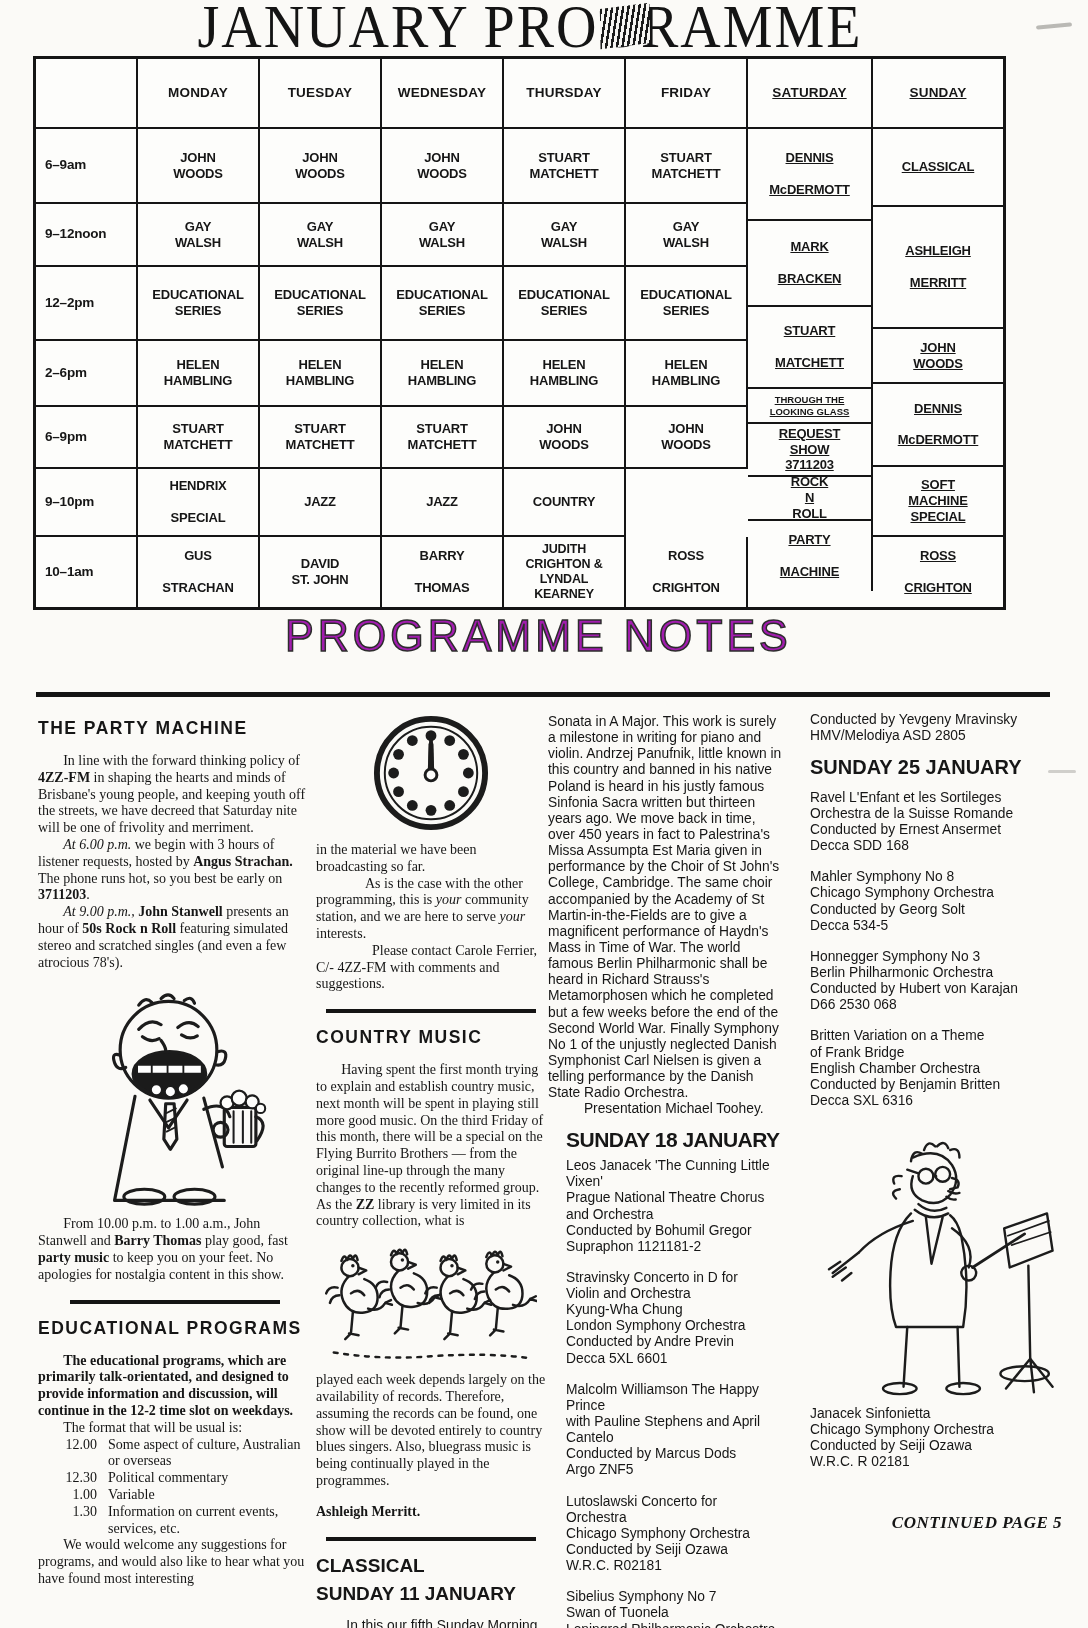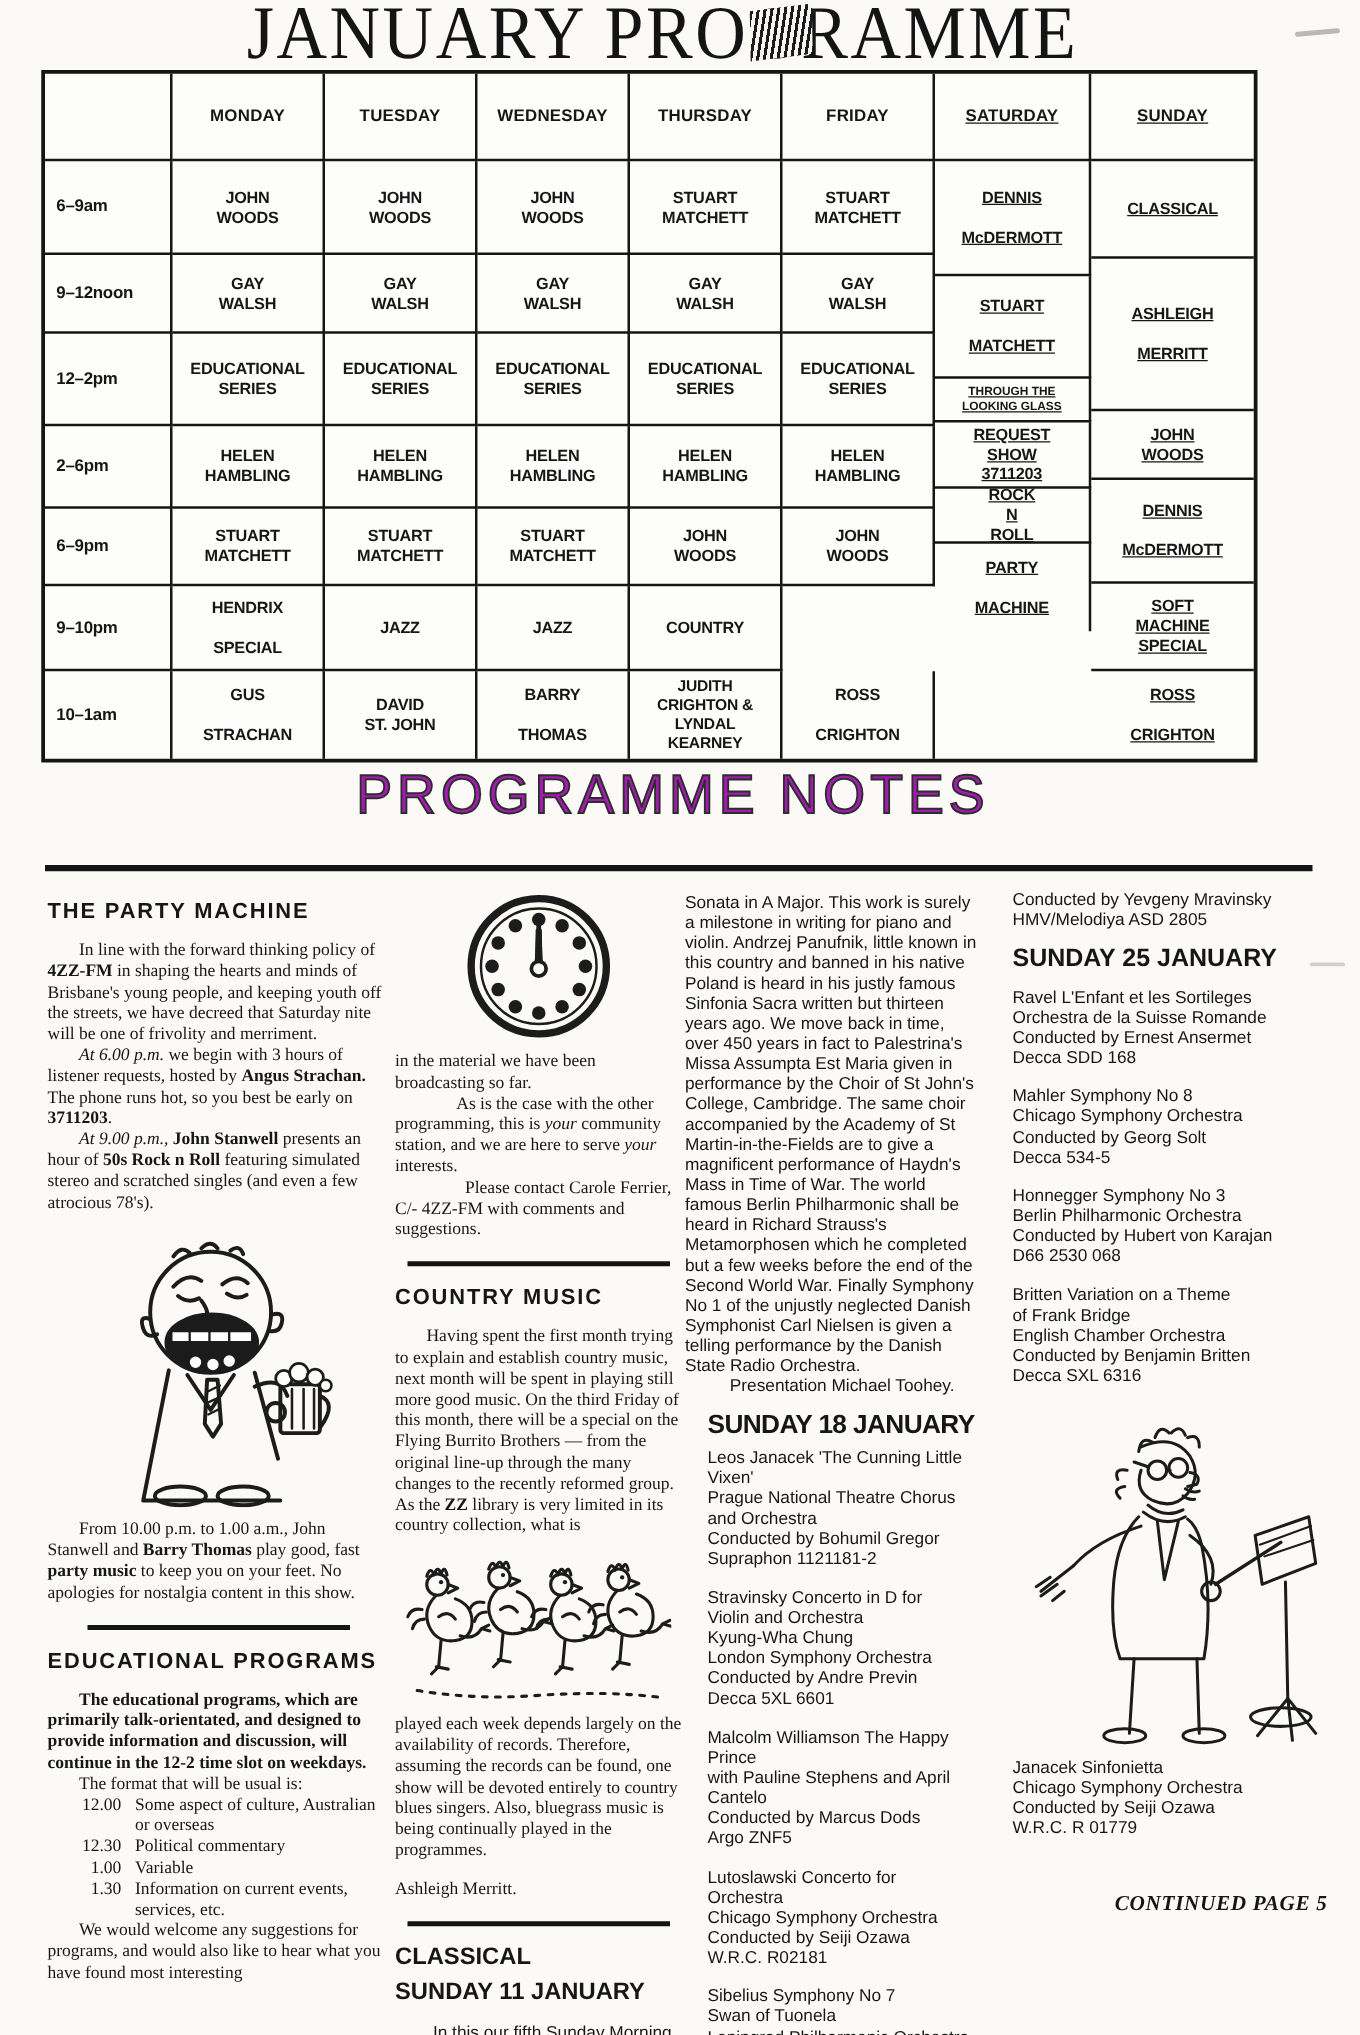--- a/index.html
+++ b/index.html
@@ -82,21 +82,21 @@
   }
   .divider { width:210px; height:4px; background:#141414; margin:16px auto 14px auto; }
 
   .col1 p, .col2 p { margin:0; }
   .p-bold { font-weight:bold; }
   .fmt-intro { text-indent:1.6em; }
   .fmt-row { display:flex; }
   .fmt-time { width:70px; flex:none; text-align:right; padding-right:11px; }
   .fmt-desc { flex:1; }
 
-  .byline { font-weight:normal; margin-top:14px !important; text-indent:0 !important; }
+  .byline { font-weight:bold; margin-top:14px !important; text-indent:0 !important; }
 
   .col3 .lead-par { white-space:normal; }
   .entry { white-space:pre-line; margin:0 0 15px 0; }
   .col3 .entry, .col3 .sub-head { margin-left:18px; }
   .col3 .presentation { text-indent:2.6em; margin-bottom:10px; }
   .col4 .lead-lines { white-space:pre-line; margin-bottom:12px; }
   .col4 .sub-head { margin:2px 0 10px 0; }
 
   .continued {
     font-family:"Liberation Serif", serif; font-style:italic; font-weight:bold;
@@ -220,20 +220,23 @@
 
 CRIGHTON</div>
       </div>
     </div>
 
     <div class="side-col sat-col">
       <div class="cell c-head" style="height:70px">SATURDAY</div>
       <div class="cell" style="height:92px">DENNIS
 
 McDERMOTT</div>
+      <div class="cell" style="height:86px">MARK
+
+BRACKEN</div>
       <div class="cell" style="height:82px">STUART
 
 MATCHETT</div>
       <div class="cell cell-small" style="height:35px">THROUGH THE
 LOOKING GLASS</div>
       <div class="cell" style="height:53px">REQUEST
 SHOW
 3711203</div>
       <div class="cell" style="height:44px">ROCK
 N
@@ -472,17 +475,17 @@
         <path d="M200,120 L244,104 M204,130 L246,116" stroke-width="1.8"></path>
         <path d="M222,152 L224,252"></path>
         <path d="M224,252 L198,284 M224,252 L248,282 M224,252 L228,288"></path>
         <ellipse cx="218" cy="268" rx="26" ry="8"></ellipse>
       </g>
     </svg>
 
     <p class="entry">Janacek   Sinfonietta
 Chicago Symphony Orchestra
 Conducted by Seiji Ozawa
-W.R.C. R 01779</p>
+W.R.C. R 02181</p>
     <div class="continued">CONTINUED  PAGE 5</div>
   </div>
 
 </div>
 
 </body></html>

